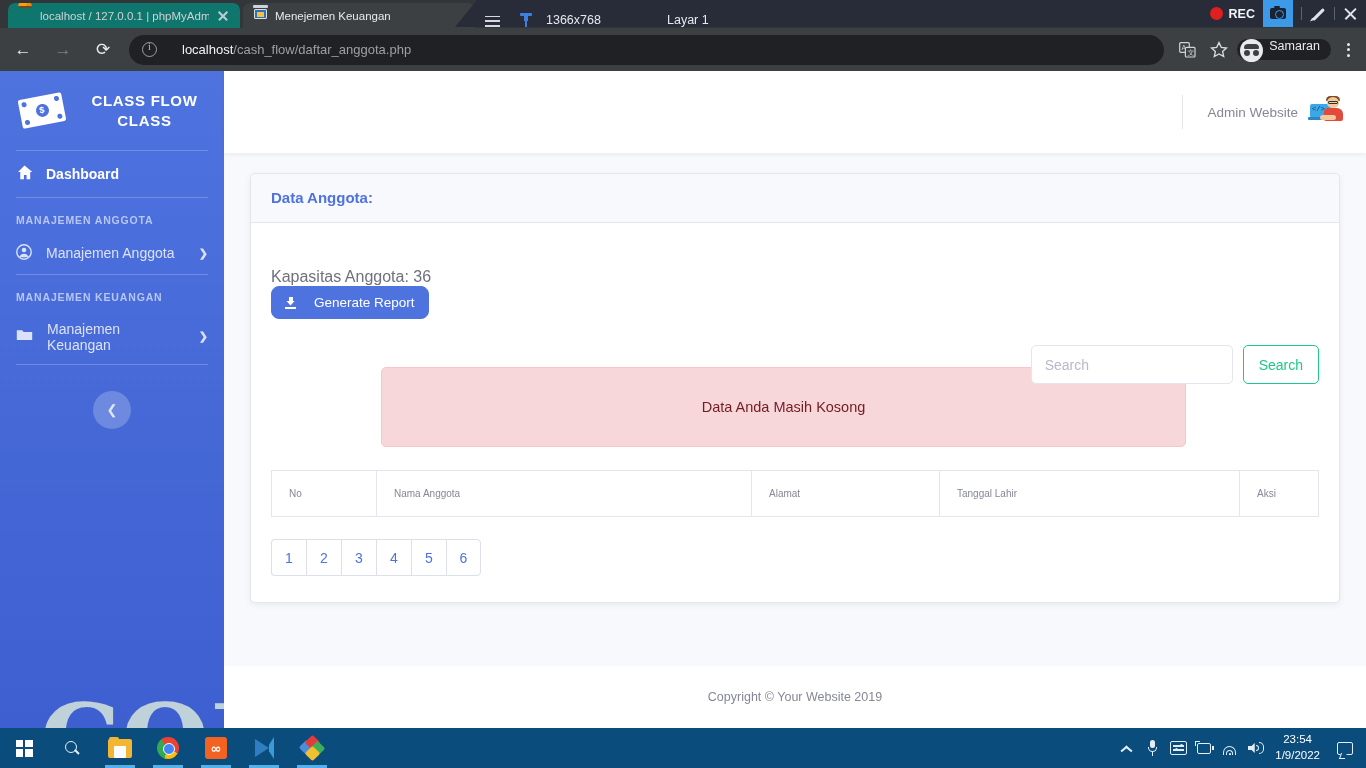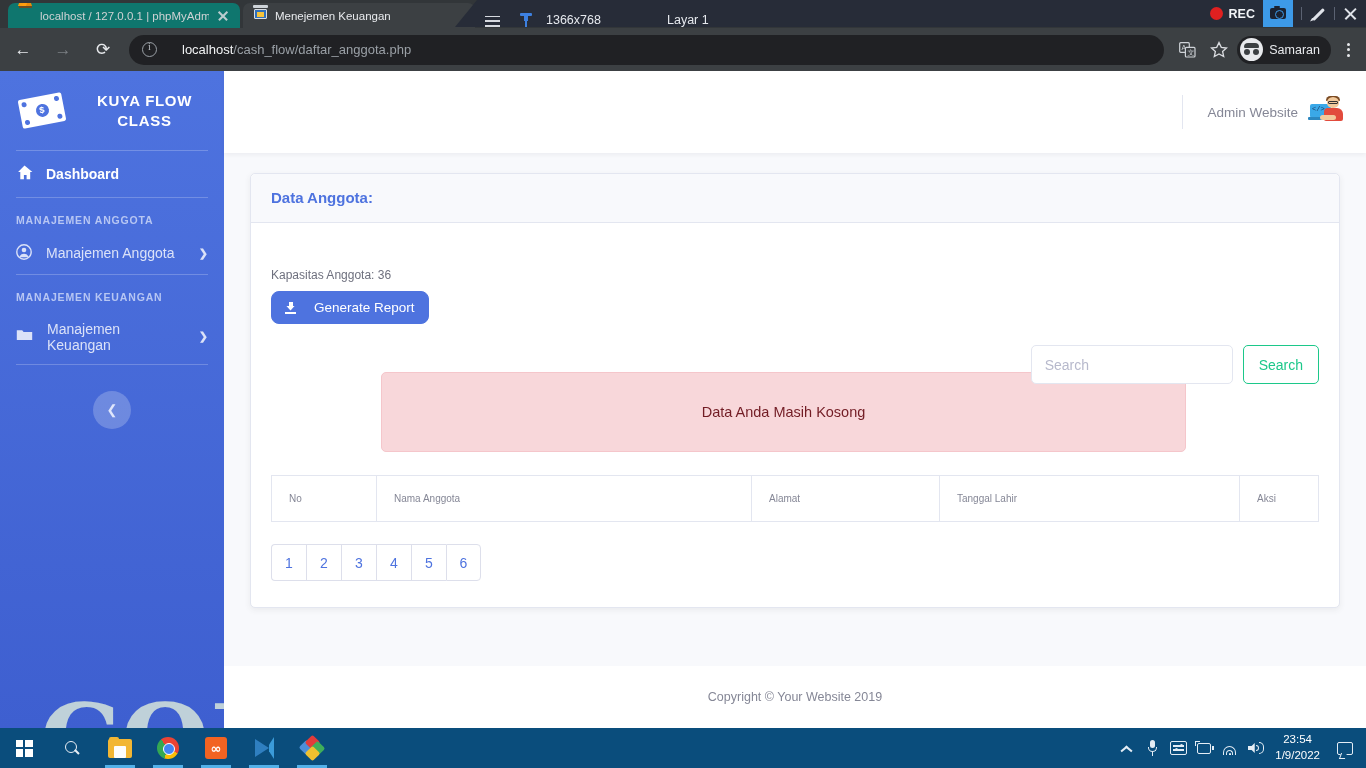--- a/index.html
+++ b/index.html
@@ -90,21 +90,21 @@
     font-family: "Liberation Serif", serif;
   }
   .url { font-size: 13px; color: #9aa0a6; white-space: nowrap; }
   .url b { color: #f1f3f4; font-weight: normal; }
   .tb-icon {
     width: 28px; height: 28px; flex: none; margin-right: 4px;
     display: flex; align-items: center; justify-content: center;
     color: #e8eaed;
   }
   .profile-pill {
-    height: 28px; flex: none; display: flex; align-items: center; gap: 6px;
+    height: 21px; flex: none; display: flex; gap: 6px;
     background: #202124; border-radius: 15px; padding: 0 11px 0 3px;
     margin-right: 3px;
   }
   .incognito-badge {
     width: 23px; height: 23px; border-radius: 50%; background: #e8eaed;
     position: relative; flex: none;
   }
   .incognito-badge .hat {
     position: absolute; left: 4px; top: 5px; width: 15px; height: 5px;
     background: #3c4043; border-radius: 4px 4px 1px 1px;
@@ -269,21 +269,21 @@
     border: 1px solid #e3e6f0; border-radius: 5px;
     box-shadow: 0 2px 6px rgba(58,59,69,.08);
   }
   .card-header {
     background: #f8f9fc; border-bottom: 1px solid #e3e6f0;
     padding: 15px 20px; border-radius: 5px 5px 0 0;
   }
   .card-header-title { font-size: 15px; font-weight: bold; color: #4e73df; }
   .card-body { padding: 45px 20px 26px 20px; position: relative; min-height: 365px; }
 
-  .capacity { font-size: 12px; color: #6e707e; margin-bottom: 9px; }
+  .capacity { font-size: 16px; color: #6e707e; }
   .btn-generate {
     display: inline-flex; align-items: center; gap: 18px;
     background: #4e73df; color: #fff; border: 1px solid #4e73df;
     border-radius: 8px; padding: 8px 13px; font-size: 13.5px;
   }
   .dl-icon { width: 11px; height: 12px; position: relative; flex: none; }
   .dl-icon::before {
     content: ""; position: absolute; left: 3.5px; top: 0; width: 4px; height: 5px; background: #fff;
   }
   .dl-icon::after {
@@ -546,21 +546,21 @@
         <span class="brand-icon">
           <span class="bank">
             <span class="cn c1"></span>
               <span class="cn c2"></span>
             <span class="cn c3"></span>
               <span class="cn c4"></span>
             <span class="dollar">$</span>
           </span>
         </span>
         <span class="brand-title">
-          <span>KUYA FLOW</span><br>
+          <span>CLASS FLOW</span><br>
           <span>CLASS</span>
         </span>
       </div>
       <div class="sb-divider"></div>
       <div class="sb-link">
         <span>
           <svg width="17" height="15" viewBox="0 0 17 15" aria-hidden="true">
             <path d="M8.5 0.6L16.4 7h-2.2v7.3h-3.6V10H7.9v4.3H4.3V7H2.1z" fill="#ffffff"></path>
           </svg>
         </span>

